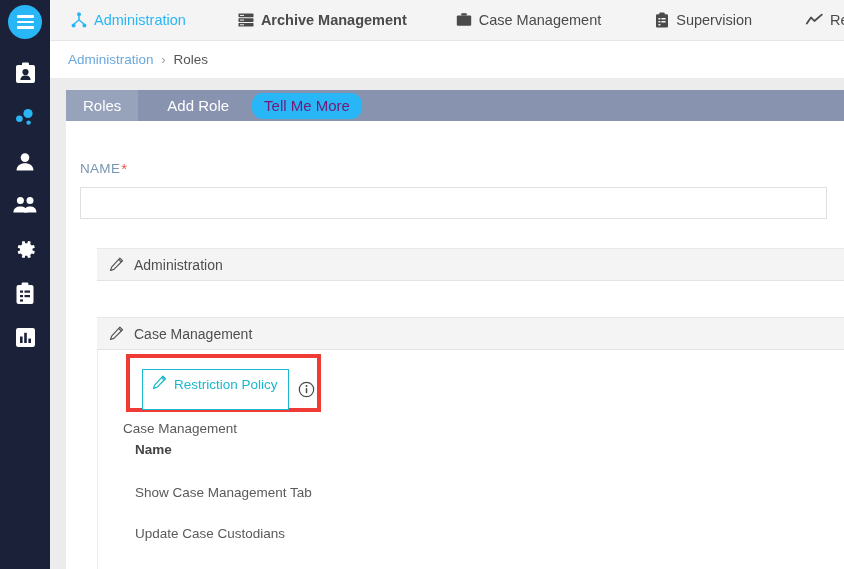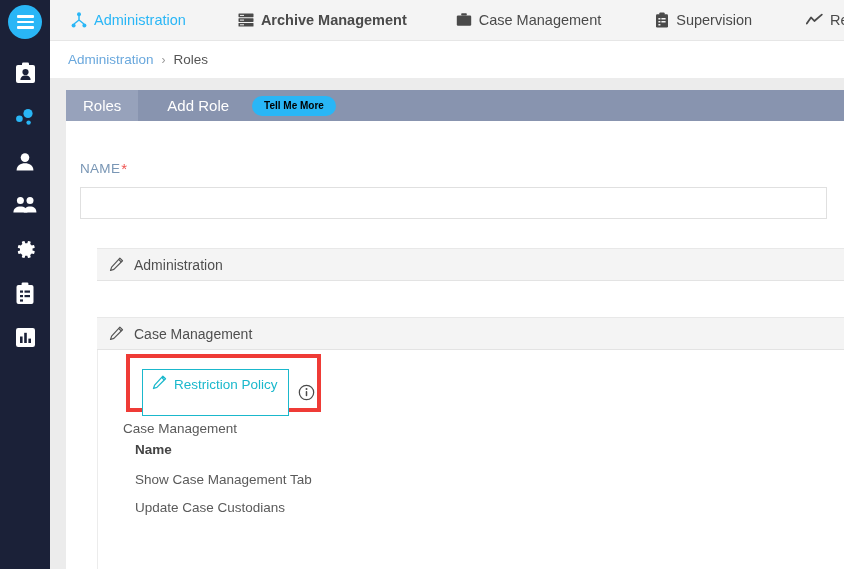--- a/index.html
+++ b/index.html
@@ -98,22 +98,22 @@
     padding: 0 17px;
     font-size: 15px; color: #ffffff;
     cursor: pointer; white-space: nowrap;
   }
   .tab.inactive { background: #97a2bb; }
   .tab.active { background: #8894af; margin-left: 12px; }
   #tell-me-more-button {
     align-self: center;
     margin-left: 6px;
     background: #29b6f6;
-    color: #000000;
-    font-size: 10px; font-weight: bold;
+    color: #701a75;
+    font-size: 15px; font-weight: normal;
     border: none; border-radius: 11px;
     padding: 4px 12px 5px 12px;
     cursor: pointer;
     font-family: "Liberation Sans", sans-serif;
   }
 
   
   #form-card {
     position: absolute; left: 66px; top: 121px;
     width: 778px; height: 448px;
@@ -182,21 +182,21 @@
     position: absolute; left: 44px; top: 19px;
     display: flex; align-items: center; gap: 9px;
     z-index: 4;
   }
   #restriction-policy-button {
     display: flex; align-items: center; gap: 7px;
     border: 1px solid #1ab8cc;
     background: #ffffff;
     color: #1ab8cc;
     font-size: 13.5px;
-    padding: 5px 10px 22px 9px;
+    padding: 5px 10px 16px 9px;
     cursor: pointer;
     font-family: "Liberation Sans", sans-serif;
   }
   #restriction-policy-info-icon { cursor: pointer; display: flex; }
 
   #permission-group-title {
     position: absolute; left: 25px; top: 71px;
     font-size: 13.5px; color: #5a5a5a;
   }
   #permission-table {
@@ -205,20 +205,21 @@
   }
   .perm-col-header {
     font-size: 13.5px; font-weight: bold; color: #444;
     padding-left: 12px; height: 23px;
   }
   .perm-row {
     font-size: 13.5px; color: #5a5a5a;
     padding-left: 12px; height: 28px;
     display: flex; align-items: center;
     cursor: pointer;
+    margin-top: 13px;
   }
 </style>
 </head>
 <body>
 
 <div id="left-rail">
 
   <div id="hamburger-button">
     <span></span>
     <span></span>

